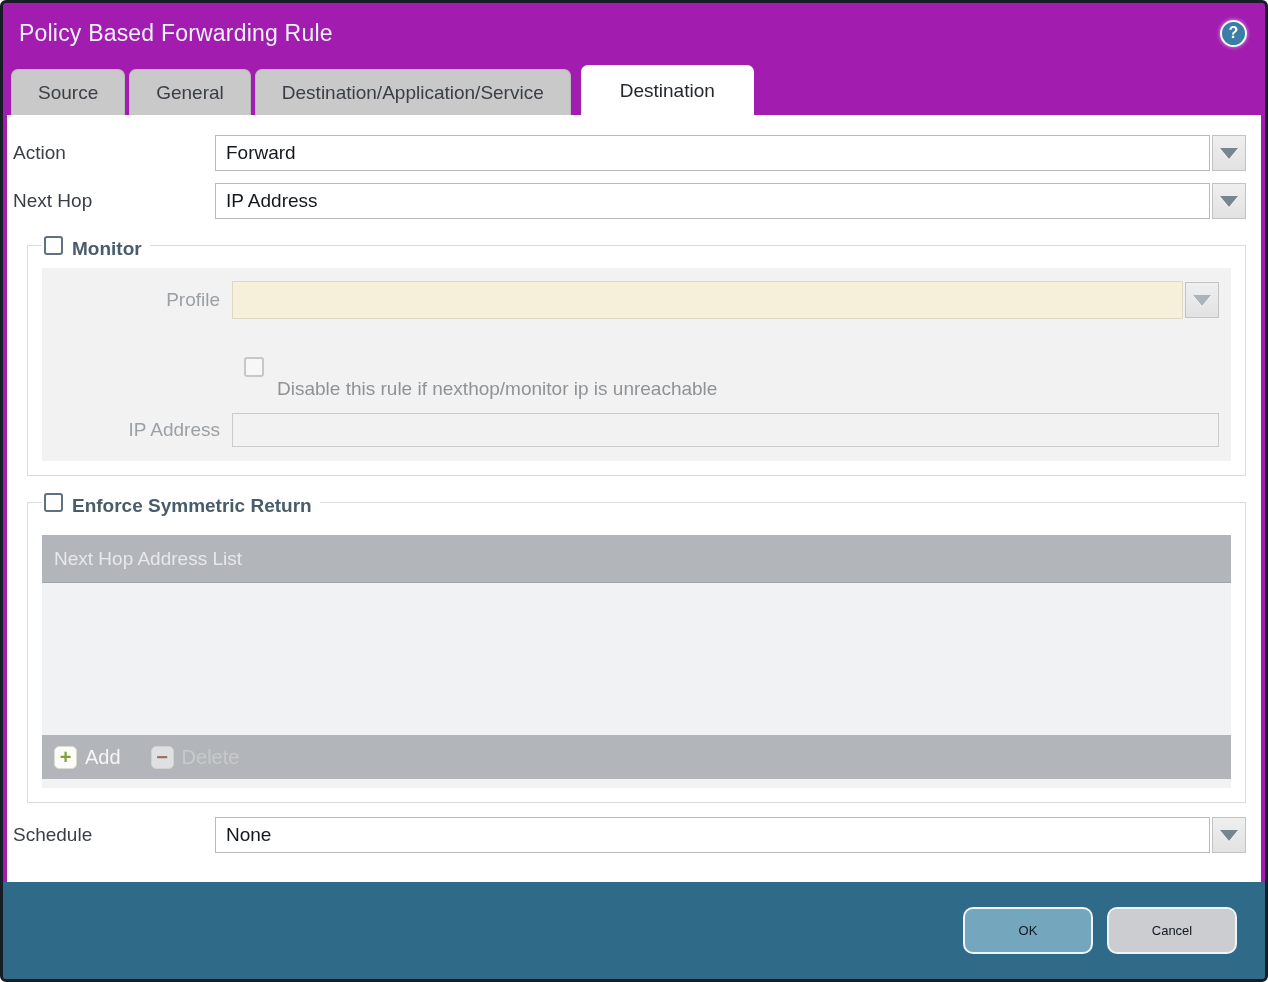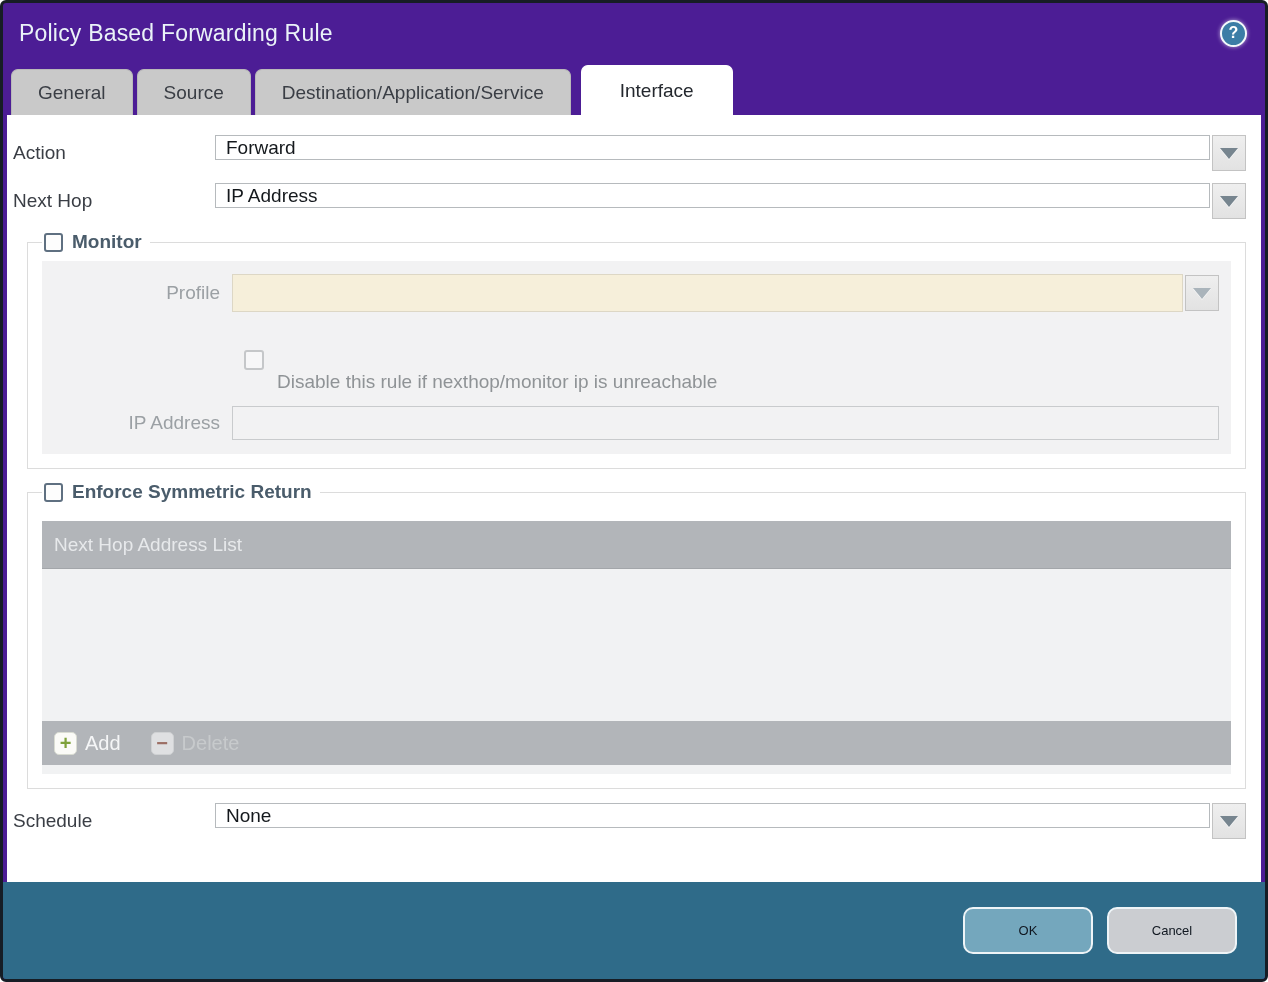--- a/index.html
+++ b/index.html
@@ -1,21 +1,21 @@
 <!DOCTYPE html>
 <html><head>
 <meta charset="utf-8">
 <style>
   * { box-sizing: border-box; margin: 0; padding: 0; }
   html,body { width: 1268px; height: 982px; }
   body { font-family: "Liberation Sans", sans-serif; background:#ffffff; }
 
   .dialog {
     width: 1268px; height: 982px;
-    background: #4c1d95;
+    background: #a21caf;
     border: 3px solid #161d25;
     border-radius: 6px;
     overflow: hidden;
     display: flex; flex-direction: column;
   }
 
   
   .titlebar {
     height: 60px; flex: 0 0 60px;
     display: flex; align-items: center;
@@ -74,21 +74,21 @@
 
   .frow { display: flex; align-items: center; margin-bottom: 12px; }
   .flabel {
     flex: 0 0 202px; text-align: left;
     padding-right: 11px;
     font-size: 19px; color: #3a3e45;
     white-space: nowrap;
   }
   .fctl { flex: 1 1 auto; display: flex; align-items: stretch; }
   .tinput {
-    flex: 1 1 auto; height: 25px;
+    flex: 1 1 auto; height: 36px;
     border: 1px solid #b6babd;
     background: #ffffff;
     font-family: "Liberation Sans", sans-serif;
     font-size: 19px; color: #14181c;
     padding: 0 10px; outline: none;
   }
   .dropbtn {
     flex: 0 0 34px; width: 34px; height: 36px; margin-left: 2px;
     background: linear-gradient(#efefef, #e2e2e2);
     border: 1px solid #c3c3c3;
@@ -113,21 +113,21 @@
   legend {
     display: flex; align-items: center; gap: 9px;
     padding: 0 8px 0 2px; margin-left: 0px;
   }
   .cb {
     width: 19px; height: 19px; border-radius: 3px;
     border: 2px solid #5f7081; background: #fdfdfd;
     cursor: pointer; flex: 0 0 19px;
   }
   .legend-text {
-    font-size: 19px; font-weight: bold; color: #4a5c6b;
+    font-size: 19px; font-weight: bold; color: #4a5c6b; margin-top: 7px;
   }
 
   
   .monitor-body { background: #f2f2f3; padding: 13px 12px 14px 12px; }
   .mrow { display: flex; align-items: center; }
   .mlabel {
     flex: 0 0 178px; text-align: right; padding-right: 12px;
     font-size: 19px; color: #9ba0a4; white-space: nowrap;
   }
   .beige {
@@ -198,24 +198,24 @@
 <body>
 
 <div class="dialog">
 
   <div class="titlebar">
     <span class="title">Policy Based Forwarding Rule</span>
     <span class="help">?</span>
   </div>
 
   <div class="tabbar">
+    <div class="tab">Source</div>
     <div class="tab">General</div>
-    <div class="tab">Source</div>
     <div class="tab">Destination/Application/Service</div>
-    <div class="tab active">Interface</div>
+    <div class="tab active">Destination</div>
   </div>
 
   <div class="content">
 
     <div class="frow">
       <div class="flabel">Action</div>
       <div class="fctl">
         <input class="tinput" readonly="" value="Forward" style="">
         <div class="dropbtn">
           <span class="tri"></span>

